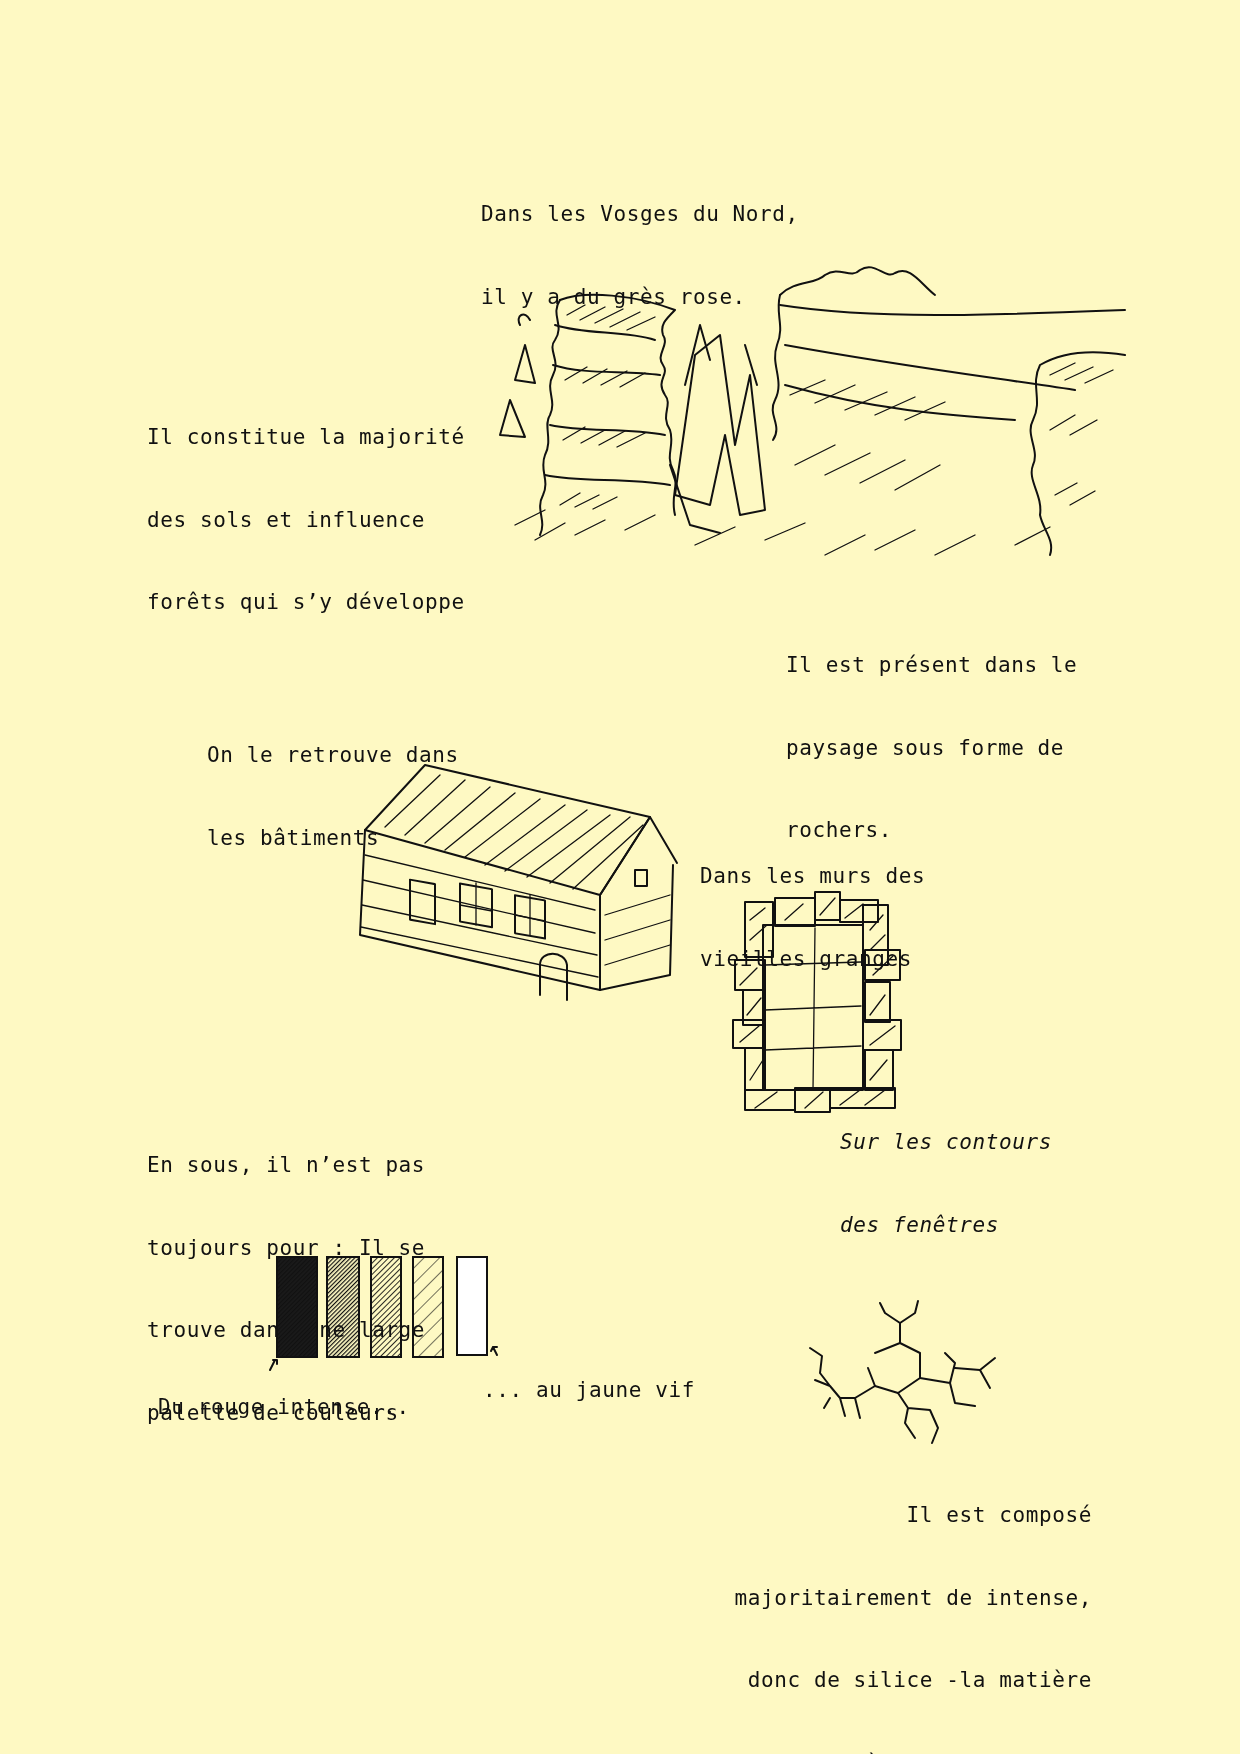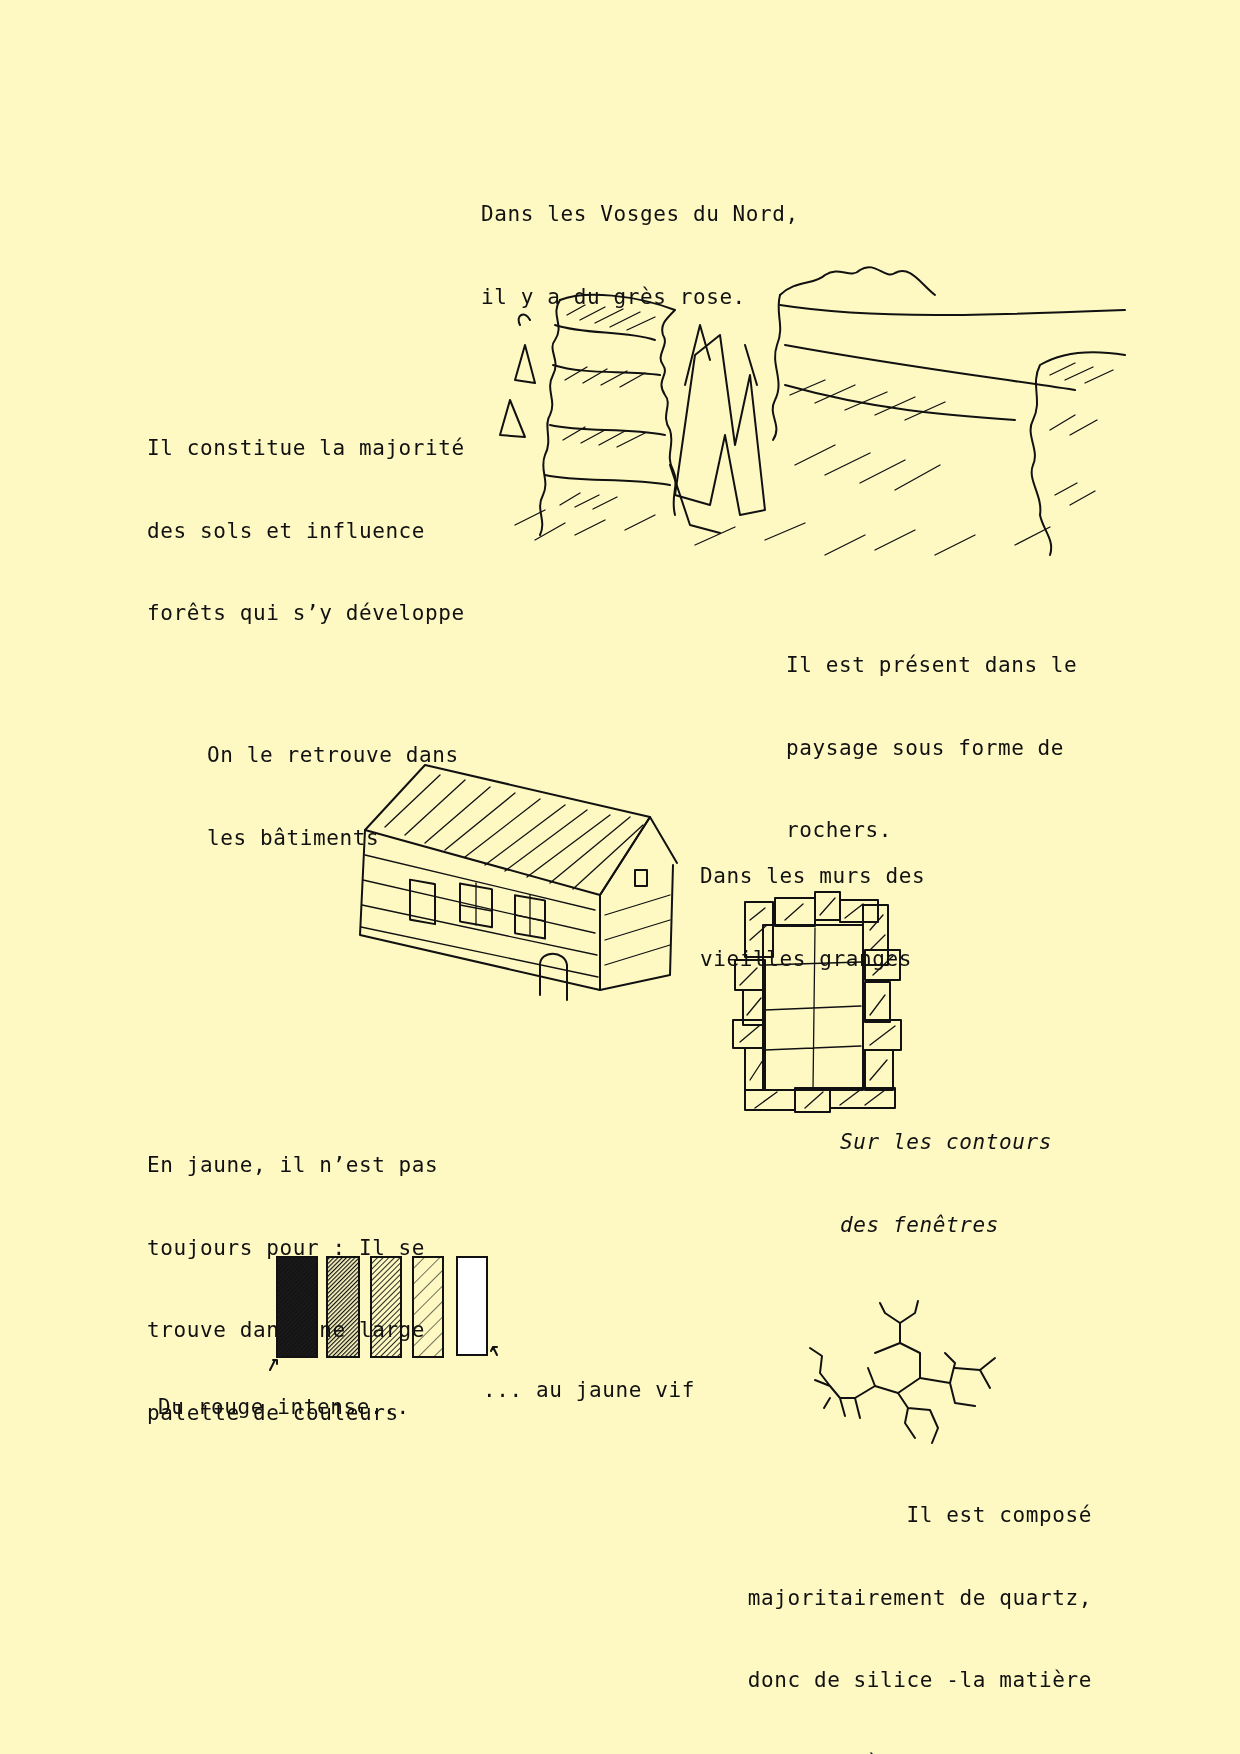--- a/index.html
+++ b/index.html
@@ -50,21 +50,21 @@
     <path class="s" d="M285,40 C380,55 500,50 630,45 M290,80 C400,100 480,110 580,125 M290,120 C380,145 450,150 520,155"></path>
     <path class="h" d="M295,130 L330,115 M320,138 L360,120 M350,145 L392,127 M380,150 L420,132 M410,155 L450,137"></path>
     <path class="h" d="M300,200 L340,180 M330,210 L375,188 M365,218 L410,195 M400,225 L445,200"></path>
 
     <path class="s" d="M545,100 C570,85 600,85 630,90 M545,100 C535,120 548,135 538,155 C530,170 545,185 538,200 C532,215 548,230 545,250 C548,265 560,275 555,290"></path>
     <path class="h" d="M555,110 L580,98 M570,115 L598,102 M590,118 L618,105 M555,165 L580,150 M575,170 L602,155 M560,230 L582,218 M575,240 L600,226"></path>
 
     <path class="h" d="M20,260 L50,245 M40,275 L70,258 M80,270 L110,255 M130,265 L160,250 M200,280 L240,262 M270,275 L310,258 M330,290 L370,270 M380,285 L420,265 M440,290 L480,270 M520,280 L555,262"></path>
   </svg>
 
-  <div class="txt" style="left:147px; top:380px;">
+  <div class="txt" style="left:147px; top:369px;">
     <span class="line">Il constitue la majorité</span>
     <span class="line">des sols et influence</span>
     <span class="line">forêts qui s’y développe</span>
   </div>
 
   <div class="txt" style="left:786px; top:597px;">
     <span class="line">Il est présent dans le</span>
     <span class="line">paysage sous forme de</span>
     <span class="line">rochers.</span>
   </div>
@@ -122,21 +122,21 @@
     </g>
     <path class="h" d="M35,30 L50,18 M35,50 L52,35 M70,30 L88,14 M105,25 L120,8 M130,28 L148,14 M155,40 L168,25 M155,60 L170,45 M158,85 L178,66 M25,95 L42,78 M32,125 L46,108 M25,152 L44,136 M35,190 L48,170 M155,125 L170,105 M155,155 L180,136 M155,190 L172,170 M40,218 L62,202 M90,218 L108,202 M125,215 L145,200 M150,215 L170,200"></path>
   </svg>
 
   <div class="txt" style="left:840px; top:1074px;font-style:italic;">
     <span class="line">Sur les contours</span>
     <span class="line">des fenêtres</span>
   </div>
 
   <div class="txt" style="left:147px; top:1097px;">
-    <span class="line">En jaune, il n’est pas</span>
+    <span class="line">En sous, il n’est pas</span>
     <span class="line">toujours pour : Il se</span>
     <span class="line">trouve dans une large</span>
     <span class="line">palette de couleurs</span>
   </div>
 
   <svg style="left:265px; top:1245px;" width="280" height="130" viewBox="0 0 280 130">
     <defs>
       <pattern id="hatch1" width="3" height="3" patternUnits="userSpaceOnUse" patternTransform="rotate(45)">
           <line x1="0" y1="0" x2="0" y2="3" stroke="#111" stroke-width="2.4"></line>
         </pattern>
@@ -176,20 +176,20 @@
   <svg style="left:780px; top:1298px;" width="220" height="150" viewBox="0 0 220 150">
     <path class="s" d="M95,55 L120,45 L140,55 L140,80 L118,95 L95,88 L88,70"></path>
     <path class="s" d="M120,45 L120,25 L105,15 L100,5 M120,25 L135,15 L138,3"></path>
     <path class="s" d="M140,80 L170,85 L175,65 L165,55 M175,70 L200,72 L215,60 M200,72 L210,90 M170,85 L175,105 L195,108"></path>
     <path class="s" d="M118,95 L128,110 L125,125 L135,140 M128,110 L150,112 L158,130 L152,145"></path>
     <path class="s" d="M95,88 L75,100 L60,100 L50,88 L35,82 M50,88 L40,75 L42,58 L30,50 M60,100 L65,118 M75,100 L80,120 M50,100 L44,110"></path>
   </svg>
 
   <div class="txt right" style="left:700px; top:1447px; width:392px;">
     <span class="line">Il est composé</span>
-    <span class="line">majoritairement de quartz,</span>
+    <span class="line">majoritairement de intense,</span>
     <span class="line">donc de silice -la matière</span>
     <span class="line">première pour faire du</span>
     
     
   </div>
 
 </div>
 
 </body></html>

